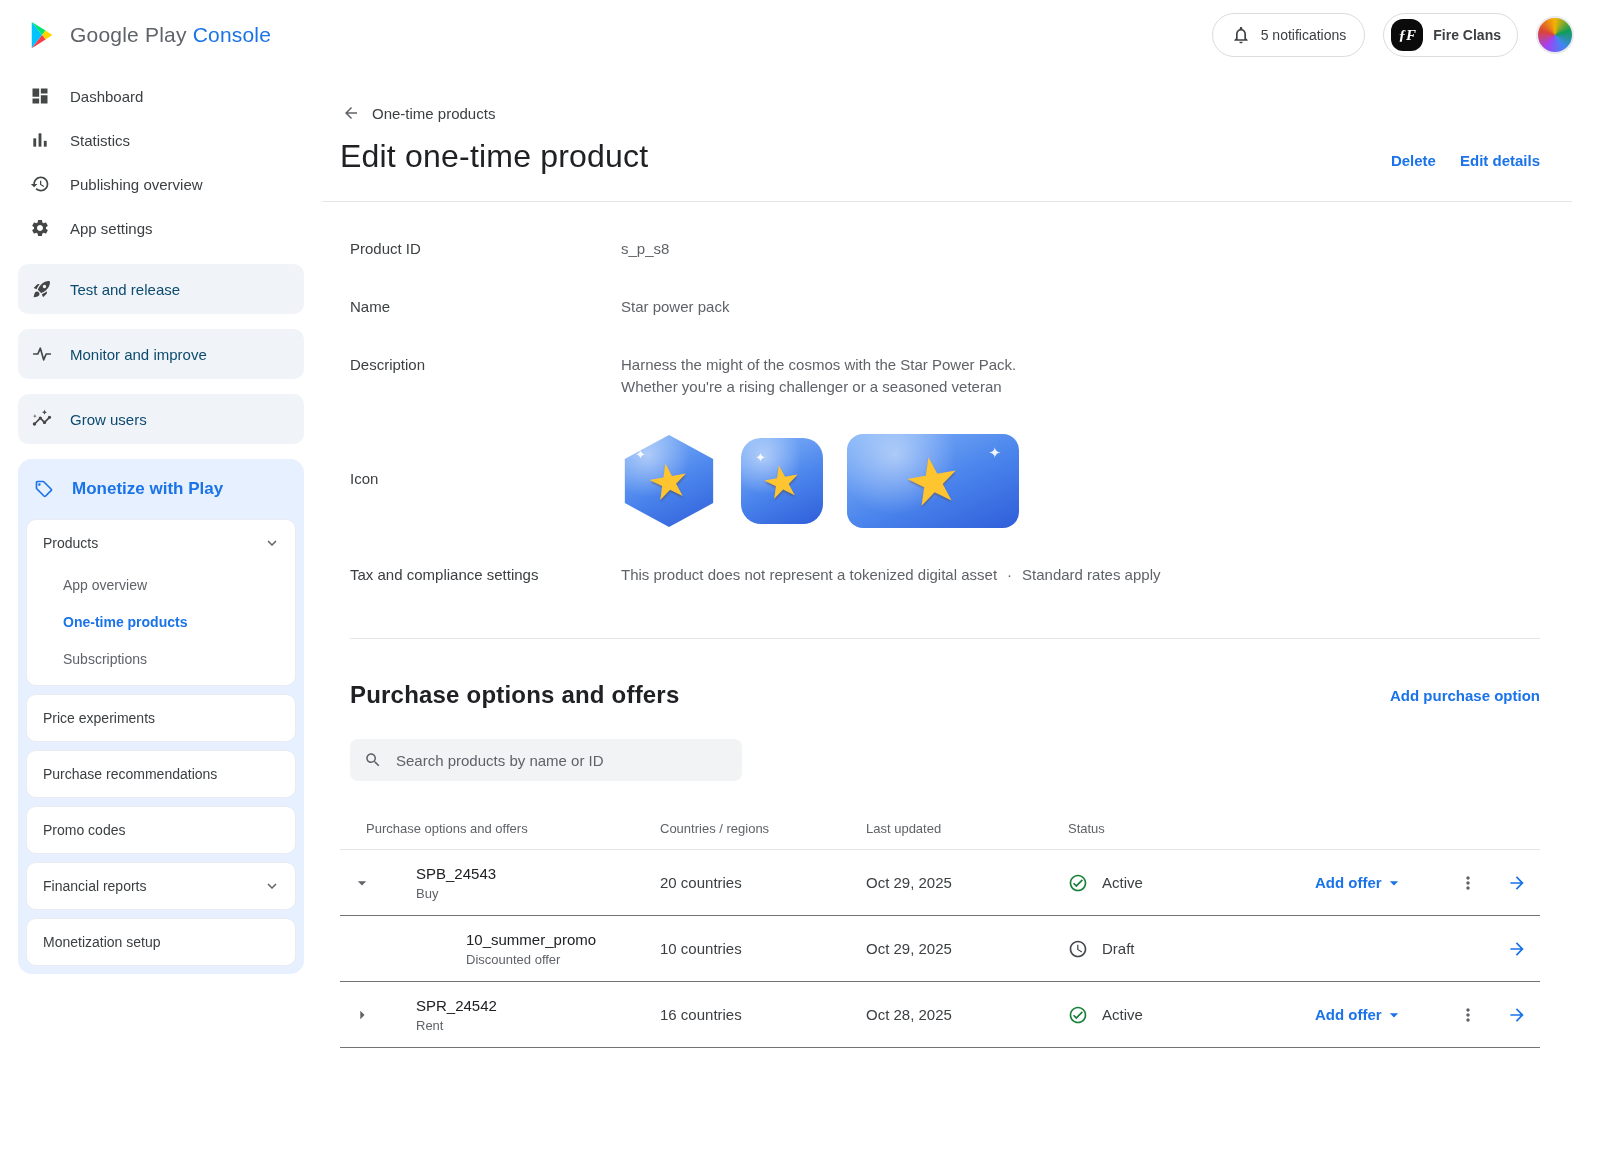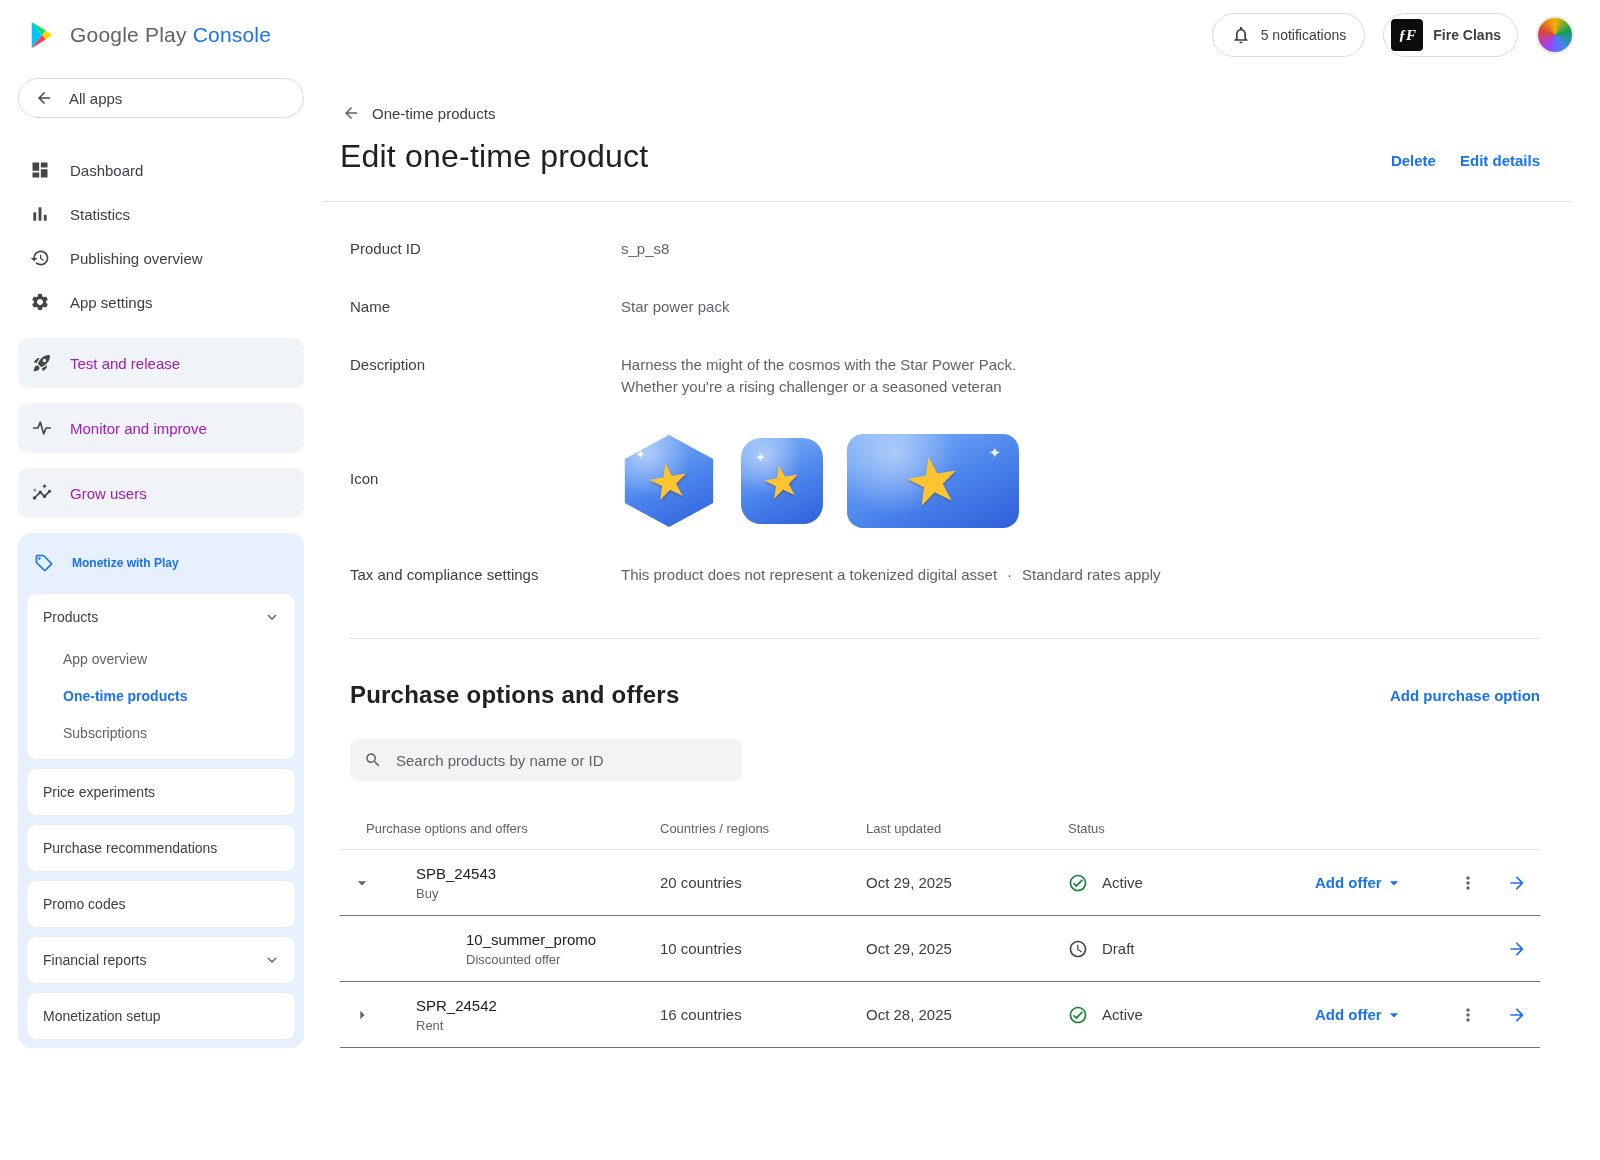--- a/index.html
+++ b/index.html
@@ -20,21 +20,21 @@
   .logo-text { font-size: 21px; color: #5f6368; letter-spacing: .2px; }
   .logo-text .console { color: #1a73e8; }
   .header-right { display: flex; align-items: center; gap: 18px; }
   .pill {
     display: flex; align-items: center; gap: 10px; height: 44px;
     border: 1px solid #dadce0; border-radius: 22px; padding: 0 18px;
     font-size: 14px; color: #3c4043; background: #fff; cursor: pointer;
   }
   .pill.app-pill { padding: 0 16px 0 7px; font-weight: bold; }
   .app-icon {
-    width: 32px; height: 32px; border-radius: 4px; background: #0b0b0b;
+    width: 32px; height: 32px; border-radius: 12px; background: #0b0b0b;
     color: #fff; display: flex; align-items: center; justify-content: center;
     font-size: 15px; font-style: italic; font-family: "Liberation Serif", serif;
   }
   .avatar {
     width: 38px; height: 38px; border-radius: 50%; cursor: pointer;
     background: conic-gradient(#f4b400, #0f9d58, #4285f4, #a142f4, #db4437, #f4b400);
     border: 2px solid #e8eaed;
   }
 
   
@@ -50,26 +50,26 @@
   }
   .nav-item {
     display: flex; align-items: center; gap: 20px; height: 44px;
     padding: 0 12px; font-size: 15px; color: #3c4043; cursor: pointer;
     border-radius: 22px;
   }
   .nav-gap { height: 14px; }
   .side-block {
     display: flex; align-items: center; gap: 18px; height: 50px;
     background: #f0f4f9; border-radius: 10px; padding: 0 14px;
-    margin-bottom: 15px; font-size: 15px; color: #a21caf; cursor: pointer;
+    margin-bottom: 15px; font-size: 15px; color: #0c4a6e; cursor: pointer;
   }
   .monetize-wrap { background: #e7f0fe; border-radius: 14px; padding: 8px; }
   .monetize-header {
     display: flex; align-items: center; gap: 18px; height: 44px;
-    padding: 0 8px; color: #1a73e8; font-size: 12px; font-weight: bold; cursor: pointer;
+    padding: 0 8px; color: #1a73e8; font-size: 17px; font-weight: bold; cursor: pointer;
   }
   .card {
     background: #fff; border-radius: 10px; margin-top: 8px;
     border: 1px solid #e9edf2; overflow: hidden;
   }
   .card-head {
     height: 46px; display: flex; align-items: center; justify-content: space-between;
     padding: 0 14px 0 16px; font-size: 14px; color: #3c4043; cursor: pointer;
   }
   .sub-row {
@@ -191,26 +191,20 @@
           <span>ƒF</span>
         </span>
         <span>Fire Clans</span>
       </div>
       <div class="avatar"></div>
     </div>
   </header>
 
   <div class="layout">
     <aside>
-      <div class="all-apps">
-        <svg class="icon18" viewBox="0 0 24 24">
-          <path fill="#444746" d="M20 11H7.83l5.59-5.59L12 4l-8 8 8 8 1.41-1.41L7.83 13H20v-2z"></path>
-        </svg>
-        <span>All apps</span>
-      </div>
 
       <div class="nav-item">
         <svg class="icon20" viewBox="0 0 24 24">
           <path fill="#444746" d="M3 13h8V3H3v10zm0 8h8v-6H3v6zm10 0h8V11h-8v10zm0-18v6h8V3h-8z"></path>
         </svg>
         <span>Dashboard</span>
       </div>
       <div class="nav-item">
         <svg class="icon20" viewBox="0 0 24 24">
           <rect x="4" y="10" width="3.4" height="10" fill="#444746"></rect>

